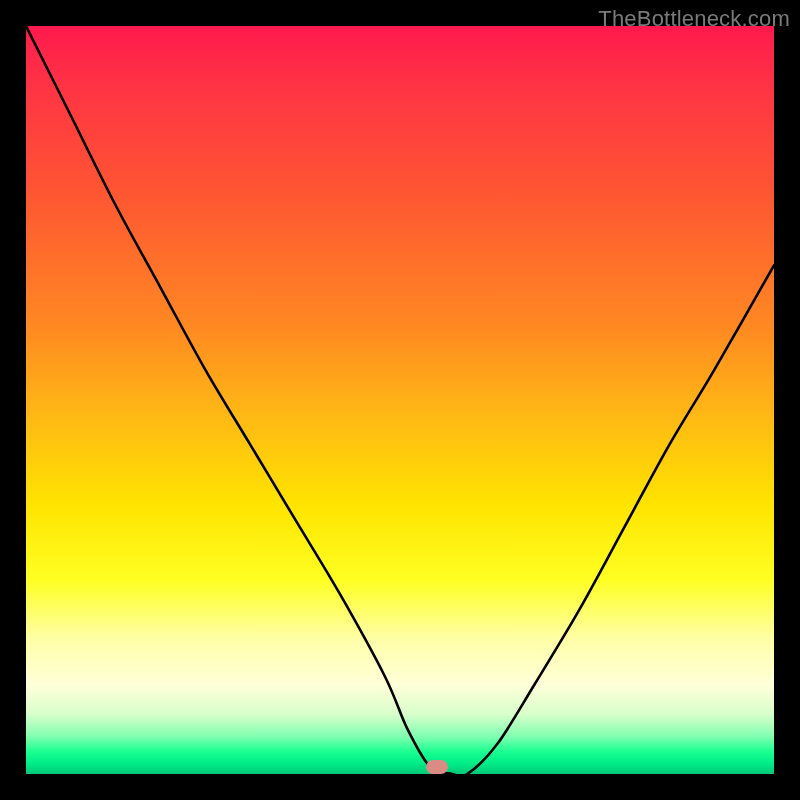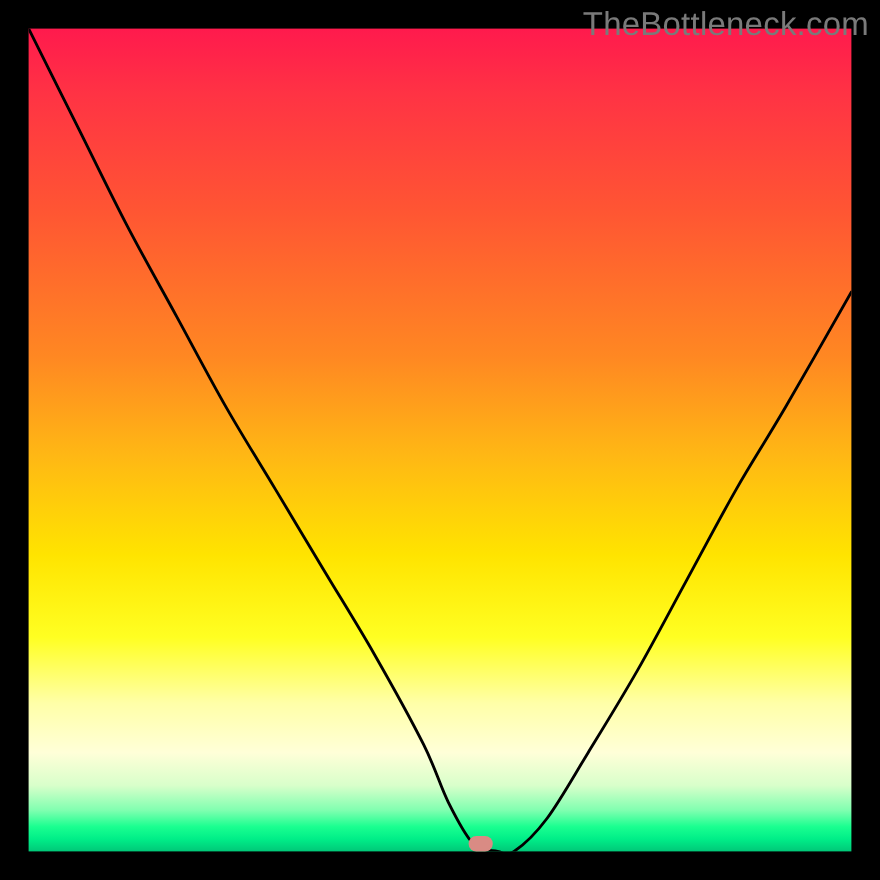--- a/index.html
+++ b/index.html
@@ -47,21 +47,21 @@
     width: 22px;
     height: 14px;
     background: #d98b84;
     border-radius: 8px;
   }
   .watermark {
     position: absolute;
     top: 6px;
     right: 10px;
     color: #7a7a7a;
-    font-size: 30px;
+    font-size: 22px;
     font-weight: 500;
     letter-spacing: 0.2px;
   }
 </style>
 </head>
 <body>
 
 <div class="plot-area">
   <svg class="curve" viewBox="0 0 748 748" preserveAspectRatio="none">
     <path id="curve-path" fill="none" stroke="#000" stroke-width="2.6" stroke-linecap="round" stroke-linejoin="round" d="M 0,0 C 7.4799999999999995,14.959999999999999 29.919999999999995,59.83999999999999 44.879999999999995,89.75999999999999 C 59.839999999999996,119.67999999999999 74.8,150.84666666666664 89.75999999999999,179.51999999999998 C 104.71999999999998,208.19333333333333 119.67999999999999,234.37333333333333 134.64,261.8 C 149.6,289.2266666666667 164.55999999999997,317.9 179.51999999999998,344.08 C 194.48,370.26 209.44,393.94666666666666 224.4,418.88 C 239.36,443.81333333333333 254.32,468.7466666666666 269.28,493.67999999999995 C 284.23999999999995,518.6133333333332 299.2,542.3 314.15999999999997,568.48 C 329.11999999999995,594.6600000000001 347.81999999999994,628.3199999999999 359.03999999999996,650.76 C 370.26,673.2 374,688.16 381.48,703.12 C 388.96000000000004,718.08 396.44000000000005,733.04 403.92,740.52 C 411.4,748 420.1266666666666,746.7533333333333 426.35999999999996,748 C 432.5933333333333,749.2466666666667 433.84,752.9866666666667 441.32,748 C 448.8,743.0133333333333 460.02,733.0400000000001 471.24,718.08 C 482.46000000000004,703.12 494.92666666666673,680.6800000000001 508.64000000000004,658.24 C 522.3533333333334,635.8 538.56,609.6200000000001 553.52,583.44 C 568.48,557.26 583.4399999999999,528.5866666666666 598.4,501.15999999999997 C 613.36,473.7333333333333 628.3199999999999,445.06 643.28,418.88 C 658.24,392.7 670.7066666666667,374 688.1600000000001,344.08 C 705.6133333333335,314.15999999999997 738.0266666666666,256.8133333333333 748,239.35999999999996"></path>

